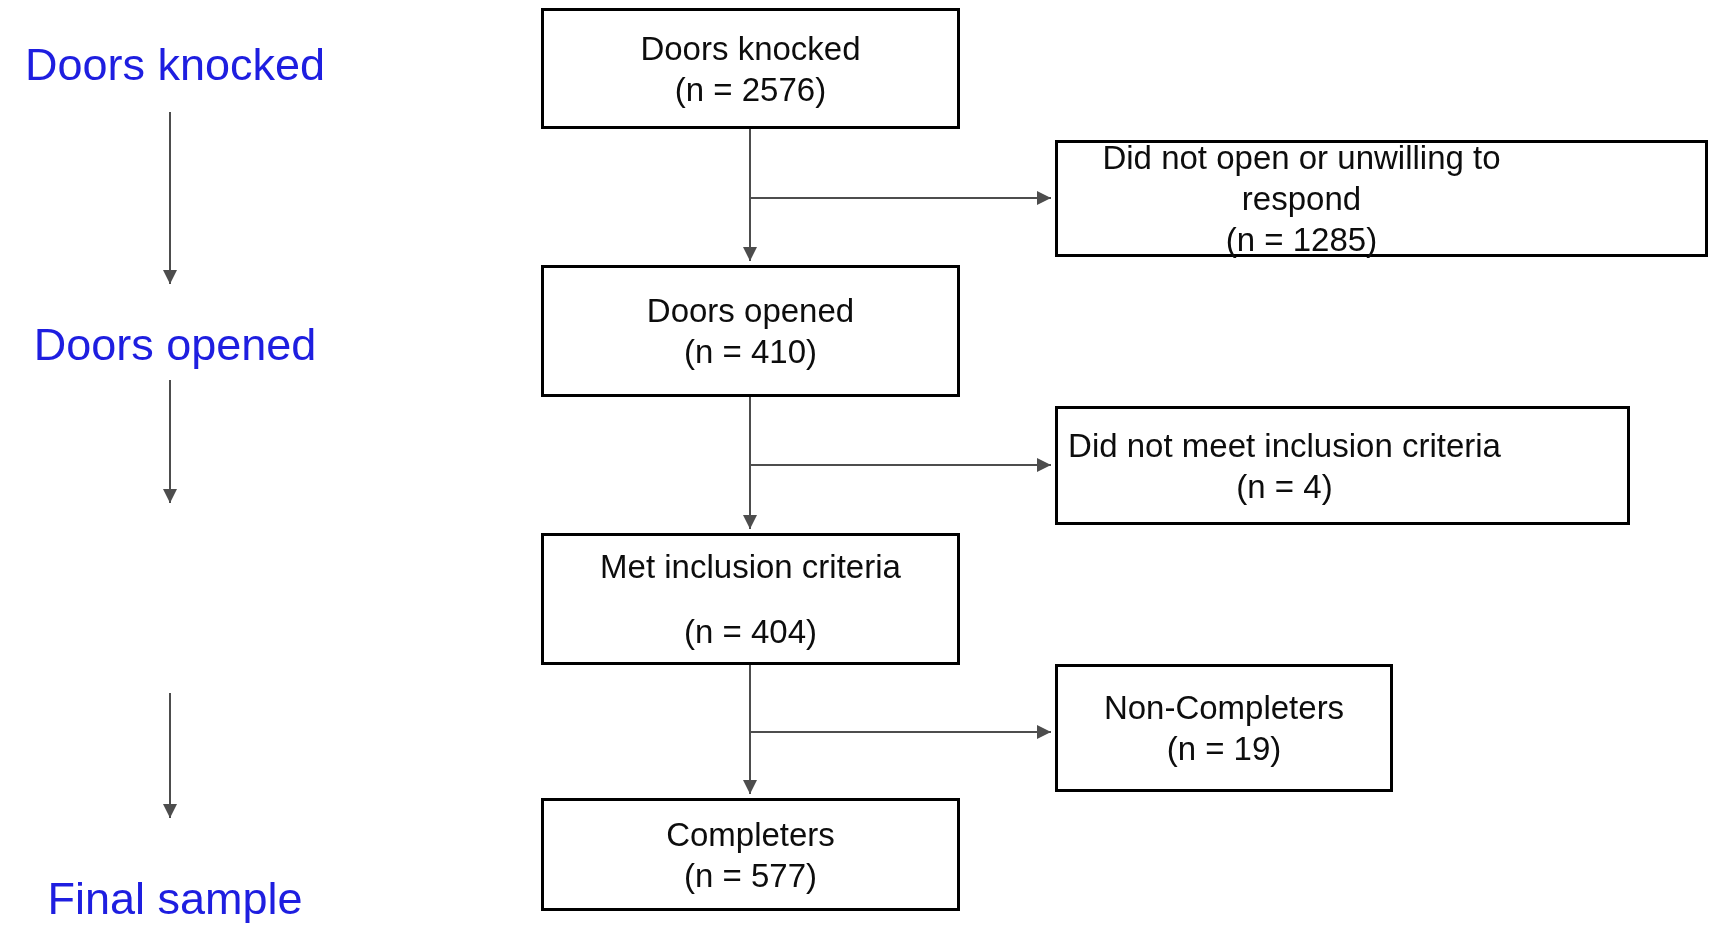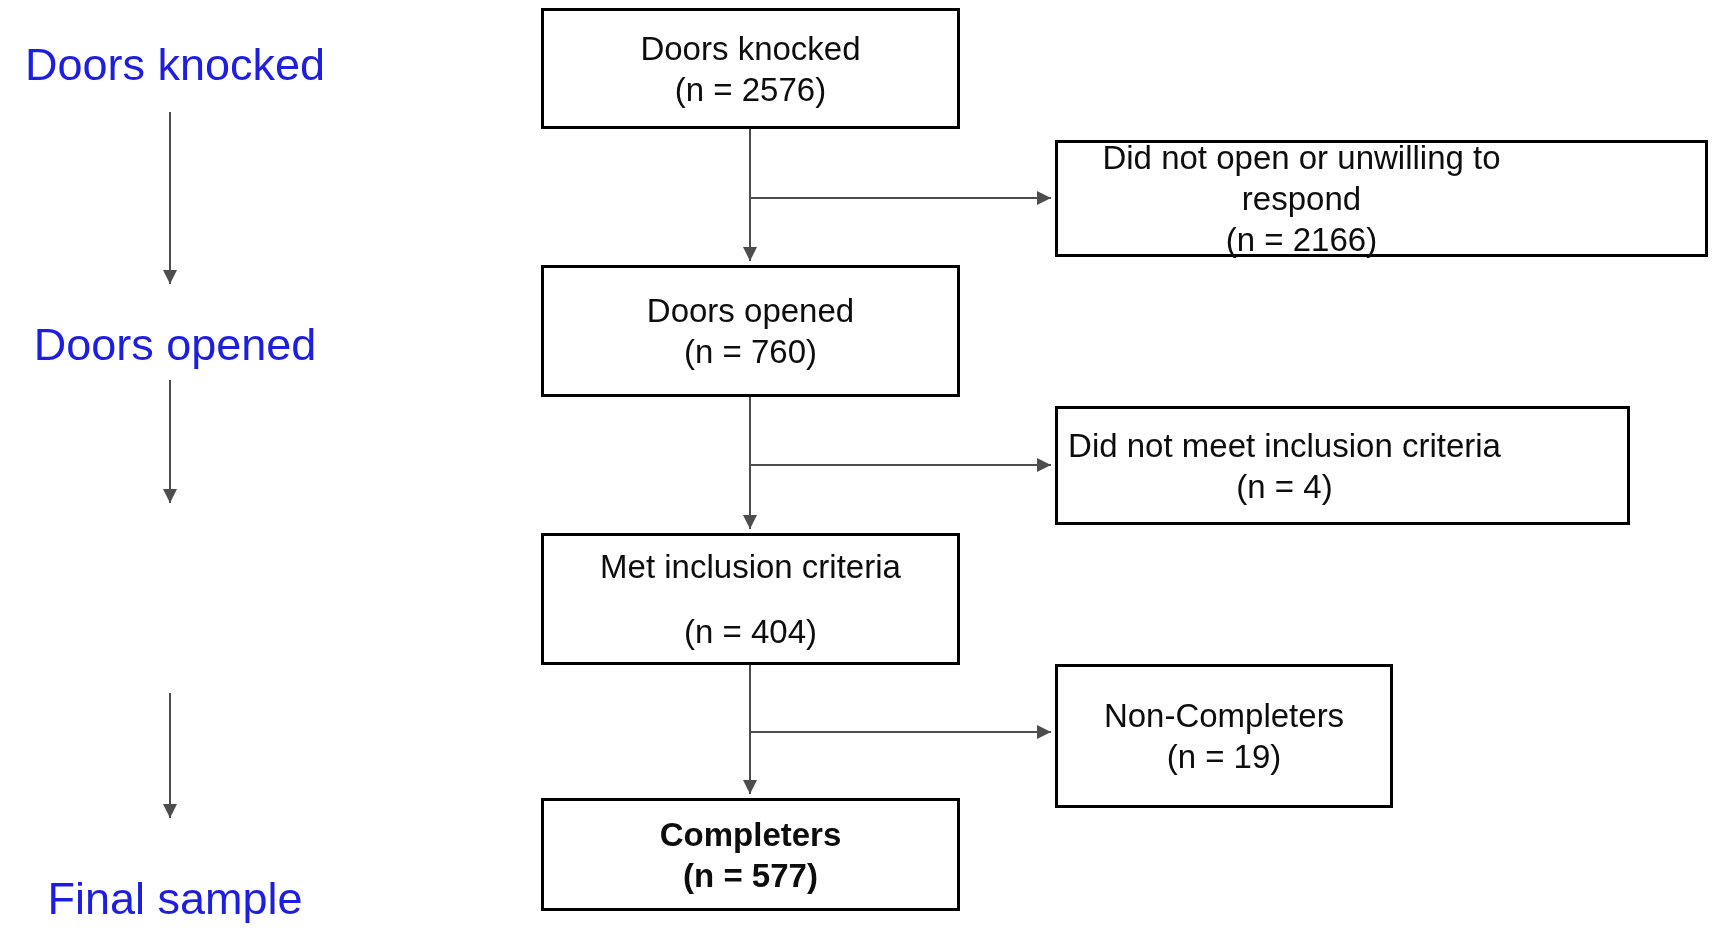--- a/index.html
+++ b/index.html
@@ -37,25 +37,25 @@
     justify-content:center;
     text-align:center;
     color:var(--text);
     font-size:33px;
     line-height:41px;
   }
   .box.main{left:541px;width:419px;}
   .box-a{top:8px;height:121px;}
   .box-b{top:265px;height:132px;}
   .box-c{top:533px;height:132px;gap:24px;}
-  .box-d{top:798px;height:113px;font-weight:bold;}
+  .box-d{top:798px;height:113px;font-weight:normal;}
   .box.side{left:1055px;}
   .side-1{top:140px;width:653px;height:117px;padding-right:160px;}
   .side-2{top:406px;width:575px;height:119px;padding-right:116px;}
-  .side-3{top:664px;width:338px;height:144px;}
+  .side-3{top:664px;width:338px;height:128px;}
 </style>
 </head>
 <body>
 
 <div class="canvas">
 
   <svg class="connectors" viewBox="0 0 1722 939" xmlns="http://www.w3.org/2000/svg">
     <defs>
       <marker id="arrow" viewBox="0 0 10 10" refX="10" refY="5" markerWidth="7" markerHeight="7" orient="auto" markerUnits="strokeWidth">
         <path d="M 0 0 L 10 5 L 0 10 z" fill="#4d4d4d"></path>
@@ -78,34 +78,34 @@
   <div class="stage-label" style="top:36px">Doors knocked</div>
   <div class="stage-label" style="top:316px">Doors opened</div>
   <div class="stage-label" style="top:870px">Final sample</div>
 
   <div class="box main box-a">
     <span>Doors knocked</span>
     <span>(n = 2576)</span>
   </div>
   <div class="box main box-b">
     <span>Doors opened</span>
-    <span>(n = 760)</span>
+    <span>(n = 410)</span>
   </div>
   <div class="box main box-c">
     <span>Met inclusion criteria</span>
     <span>(n = 404)</span>
   </div>
   <div class="box main box-d">
     <span>Completers</span>
     <span>(n = 577)</span>
   </div>
 
   <div class="box side side-1">
     <span>Did not open or unwilling to respond</span>
-    <span>(n = 2166)</span>
+    <span>(n = 1285)</span>
   </div>
   <div class="box side side-2">
     <span>Did not meet inclusion criteria</span>
     <span>(n = 4)</span>
   </div>
   <div class="box side side-3">
     <span>Non-Completers</span>
     <span>(n = 19)</span>
   </div>
 

